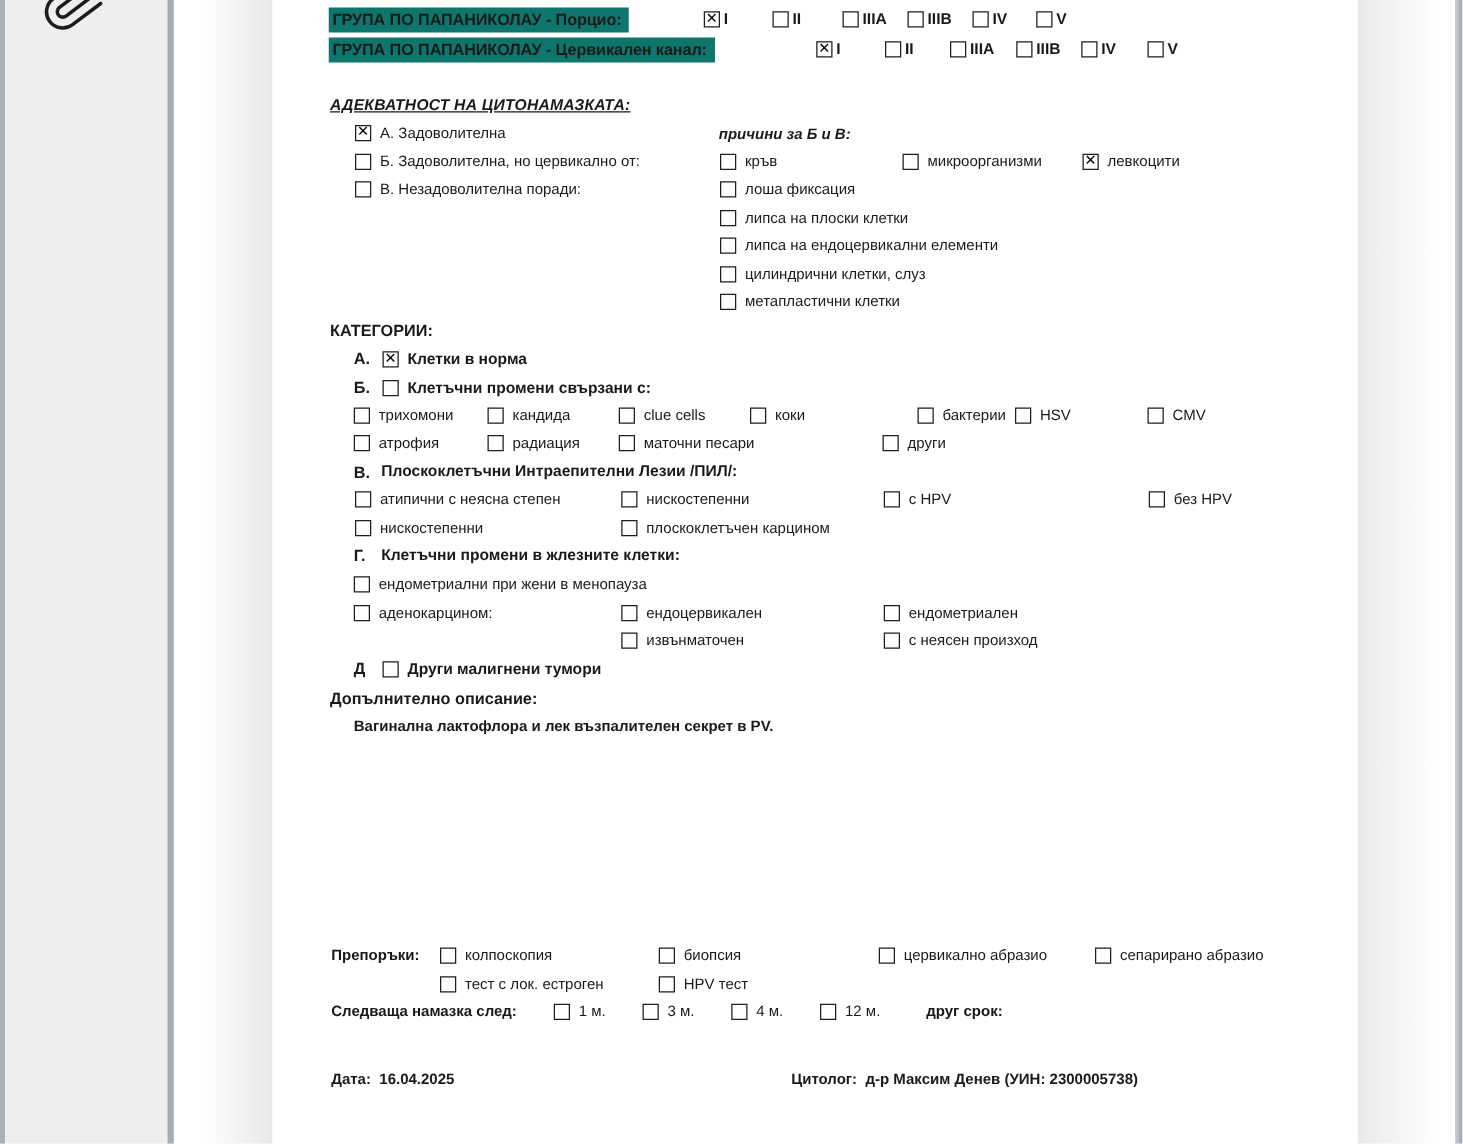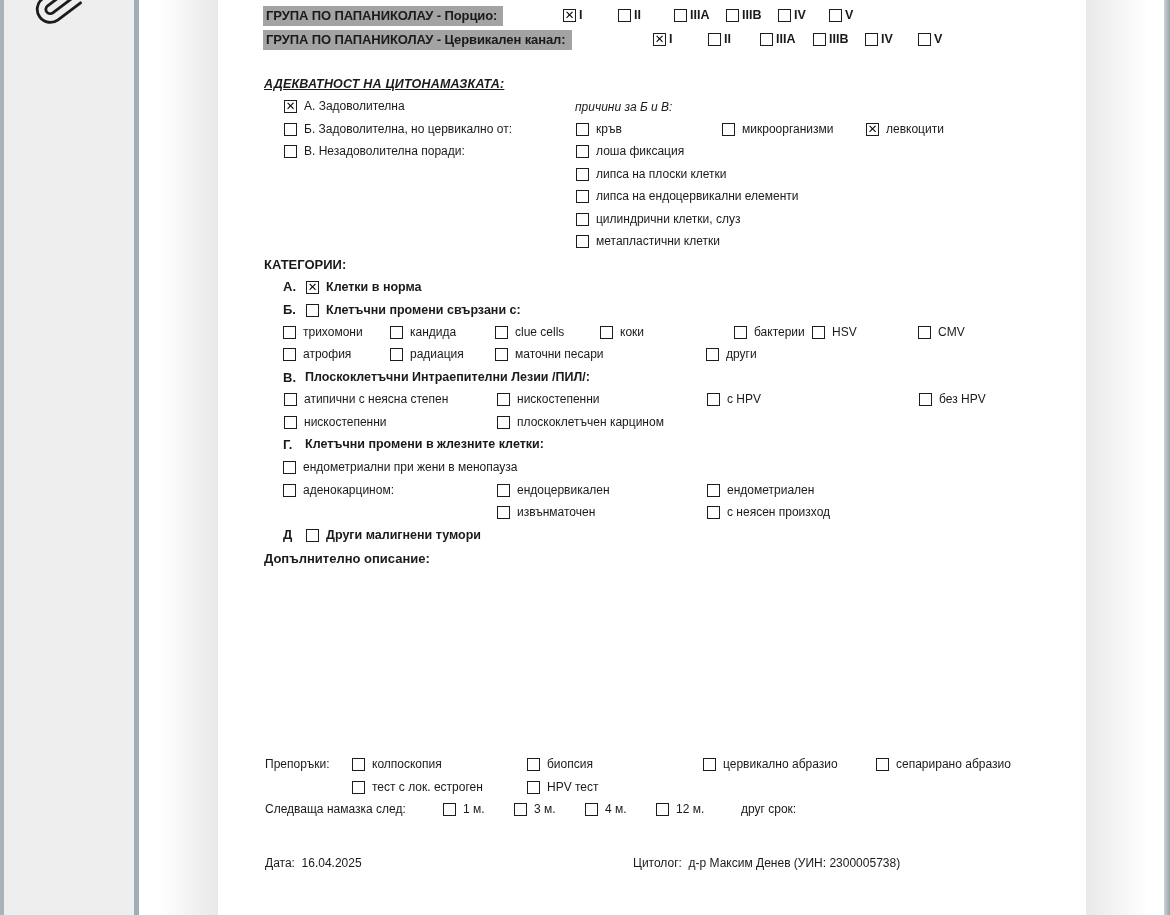--- a/index.html
+++ b/index.html
@@ -12,23 +12,23 @@
   .edge-left{position:absolute;left:0;top:0;width:4px;height:915px;background:#aab1b7;}
   .sidebar{position:absolute;left:4px;top:0;width:130px;height:915px;background:#eeeeee;overflow:hidden;}
   .divider{position:absolute;left:134px;top:0;width:5px;height:915px;background:#a3adb5;}
   .clip{position:absolute;left:30px;top:-24px;width:52px;height:52px;transform:rotate(8deg);}
   .left-fade{position:absolute;left:160px;top:0;width:58px;height:915px;background:linear-gradient(to right,#ffffff,#e8e8e8);}
   .page{position:absolute;left:218px;top:0;width:868px;height:915px;background:#ffffff;}
   .right-fade{position:absolute;left:1086px;top:0;width:60px;height:915px;background:linear-gradient(to right,#e9e9e9,#fefefe);}
   .edge-right{position:absolute;right:0;top:0;width:6px;height:915px;background:linear-gradient(to right,#cdd1d5,#9aa3ab);}
 
   
-  .hl{position:absolute;background:#a3a3a3;font-weight:700;font-size:13px;padding:2px 6px 3px 3px;white-space:nowrap;letter-spacing:-.1px;}
+  .hl{position:absolute;background:#0f766e;font-weight:700;font-size:13px;padding:2px 6px 3px 3px;white-space:nowrap;letter-spacing:-.1px;}
   .bt{position:absolute;font-weight:700;font-size:12.5px;white-space:nowrap;}
-  .tx{position:absolute;font-size:12px;white-space:nowrap;}
+  .tx{position:absolute;font-size:12px;white-space:nowrap;font-weight:bold;}
   .itl{font-style:italic;}
   .adq{position:absolute;font-weight:700;font-style:italic;font-size:12.5px;text-decoration:underline;white-space:nowrap;letter-spacing:.2px;}
   .ltr{position:absolute;font-weight:700;font-size:13px;white-space:nowrap;}
   .it{position:absolute;display:inline-flex;align-items:center;gap:7px;font-size:12px;white-space:nowrap;}
   .it.b{font-weight:700;font-size:12.5px;}
   .pap{position:absolute;display:inline-flex;align-items:center;gap:3px;font-weight:700;font-size:12.5px;white-space:nowrap;}
   .cb{width:13px;height:13px;border:1.4px solid #1d1d1d;background:#fff;box-sizing:border-box;position:relative;flex:0 0 auto;}
   .cb[data-checked="true"]::after{
     content:"✕";position:absolute;left:0;top:0;width:100%;height:100%;
     display:flex;align-items:center;justify-content:center;
@@ -268,20 +268,21 @@
       <span>с неясен произход</span>
     </span>
 
   <span class="ltr" style="left:65px;top:527px">Д</span>
   <span class="it b" style="left:88px;top:528px">
       <span class="cb" data-checked="false"></span>
       <span>Други малигнени тумори</span>
     </span>
 
   <span class="bt" style="left:46px;top:551px;font-size:13px">Допълнително описание:</span>
+  <span class="tx" style="left:65px;top:574px">Вагинална лактофлора и лек възпалителен секрет в PV.</span>
 
   <span class="tx" style="left:47px;top:757px">Препоръки:</span>
   <span class="it" style="left:134px;top:757px">
       <span class="cb" data-checked="false"></span>
       <span>колпоскопия</span>
     </span>
   <span class="it" style="left:309px;top:757px">
       <span class="cb" data-checked="false"></span>
       <span>биопсия</span>
     </span>

